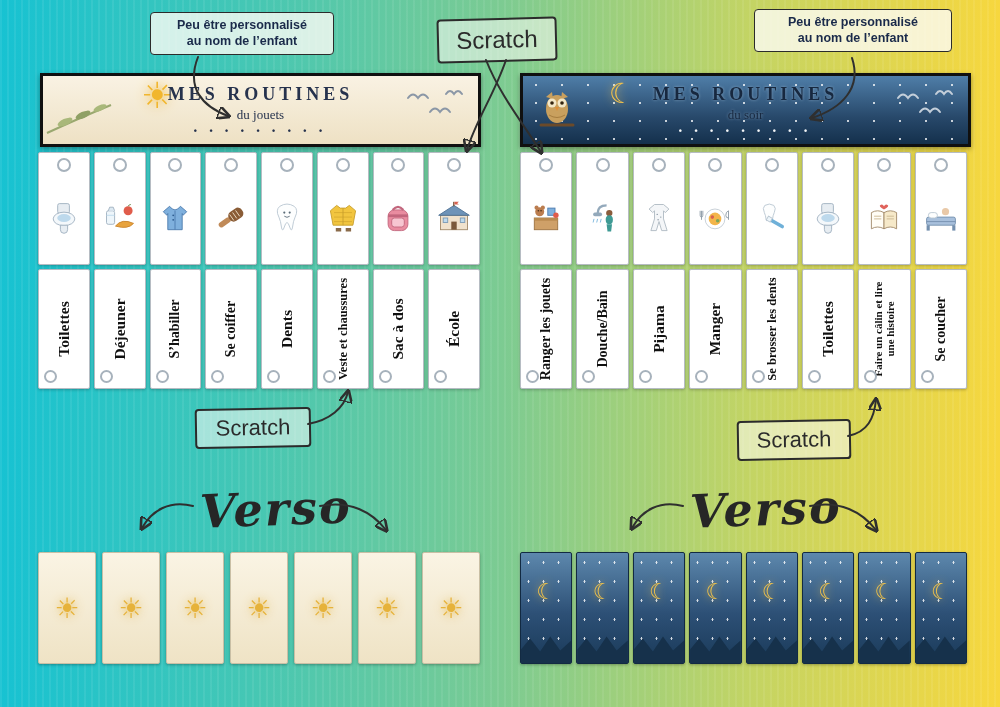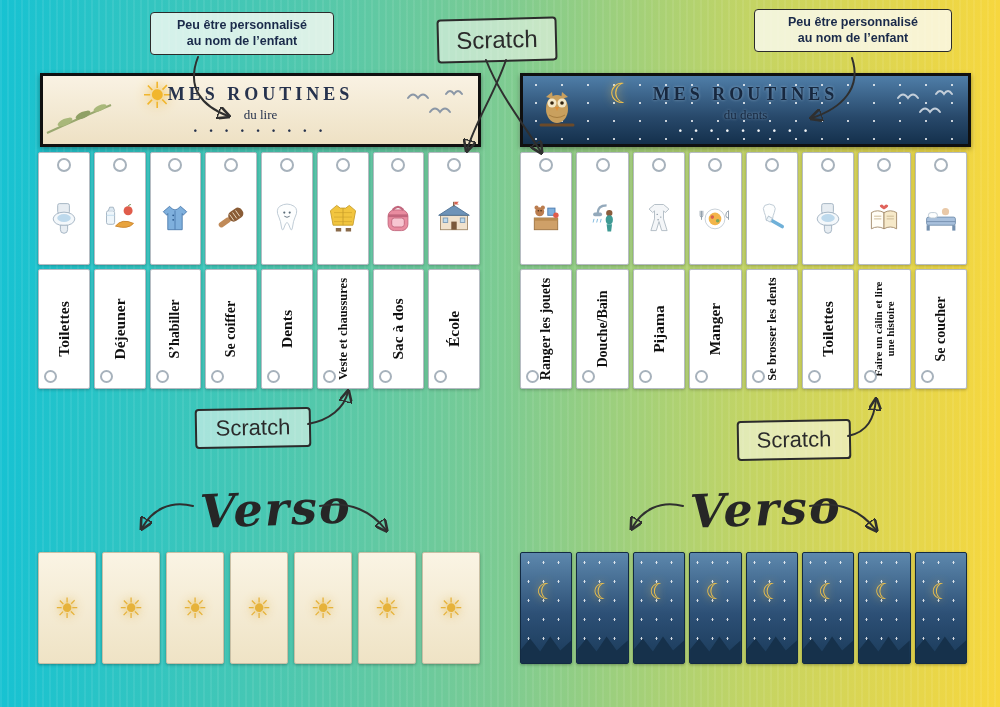--- a/index.html
+++ b/index.html
@@ -112,21 +112,21 @@
     <span class="sun-deco">☀</span>
     <svg class="birds-deco" width="72" height="42" viewBox="0 0 72 42">
       <g fill="none" stroke-width="2" stroke-linecap="round">
         <path d="M8 14 Q13 7 18 14 Q23 7 28 14"></path>
         <path d="M30 28 Q35 21 40 28 Q45 21 50 28"></path>
         <path d="M46 10 Q50 4 54 10 Q58 4 62 10"></path>
       </g>
     </svg>
     <div class="banner-text">
       <div class="banner-title">MES ROUTINES</div>
-      <div class="banner-sub">du lire</div>
+      <div class="banner-sub">du jouets</div>
       <div class="banner-dots">• • • • • • • • •</div>
     </div>
   </div>
 
   <div class="banner evening">
     <svg class="owl-deco" width="40" height="46" viewBox="0 0 40 46">
       <path d="M4 40 H36" stroke="#6b4a2a" stroke-width="3" stroke-linecap="round"></path>
       <ellipse cx="20" cy="24" rx="11" ry="14" fill="#c9a05e"></ellipse>
       <path d="M9 12 L15 7 L16 14 Z" fill="#c9a05e"></path>
         <path d="M31 12 L25 7 L24 14 Z" fill="#c9a05e"></path>
@@ -140,21 +140,21 @@
     <span class="moon-deco">☾</span>
     <svg class="birds-deco" width="72" height="42" viewBox="0 0 72 42">
       <g fill="none" stroke-width="2" stroke-linecap="round">
         <path d="M8 14 Q13 7 18 14 Q23 7 28 14"></path>
         <path d="M30 28 Q35 21 40 28 Q45 21 50 28"></path>
         <path d="M46 10 Q50 4 54 10 Q58 4 62 10"></path>
       </g>
     </svg>
     <div class="banner-text">
       <div class="banner-title">MES ROUTINES</div>
-      <div class="banner-sub">du dents</div>
+      <div class="banner-sub">du soir</div>
       <div class="banner-dots">• • • • • • • • •</div>
     </div>
   </div>
 
   <div class="card-row row-morning">
   <div class="card-col">
     <div class="icon-card">
       <span class="hole"></span>
       <span class="icon">
             <svg viewBox="0 0 40 40">

